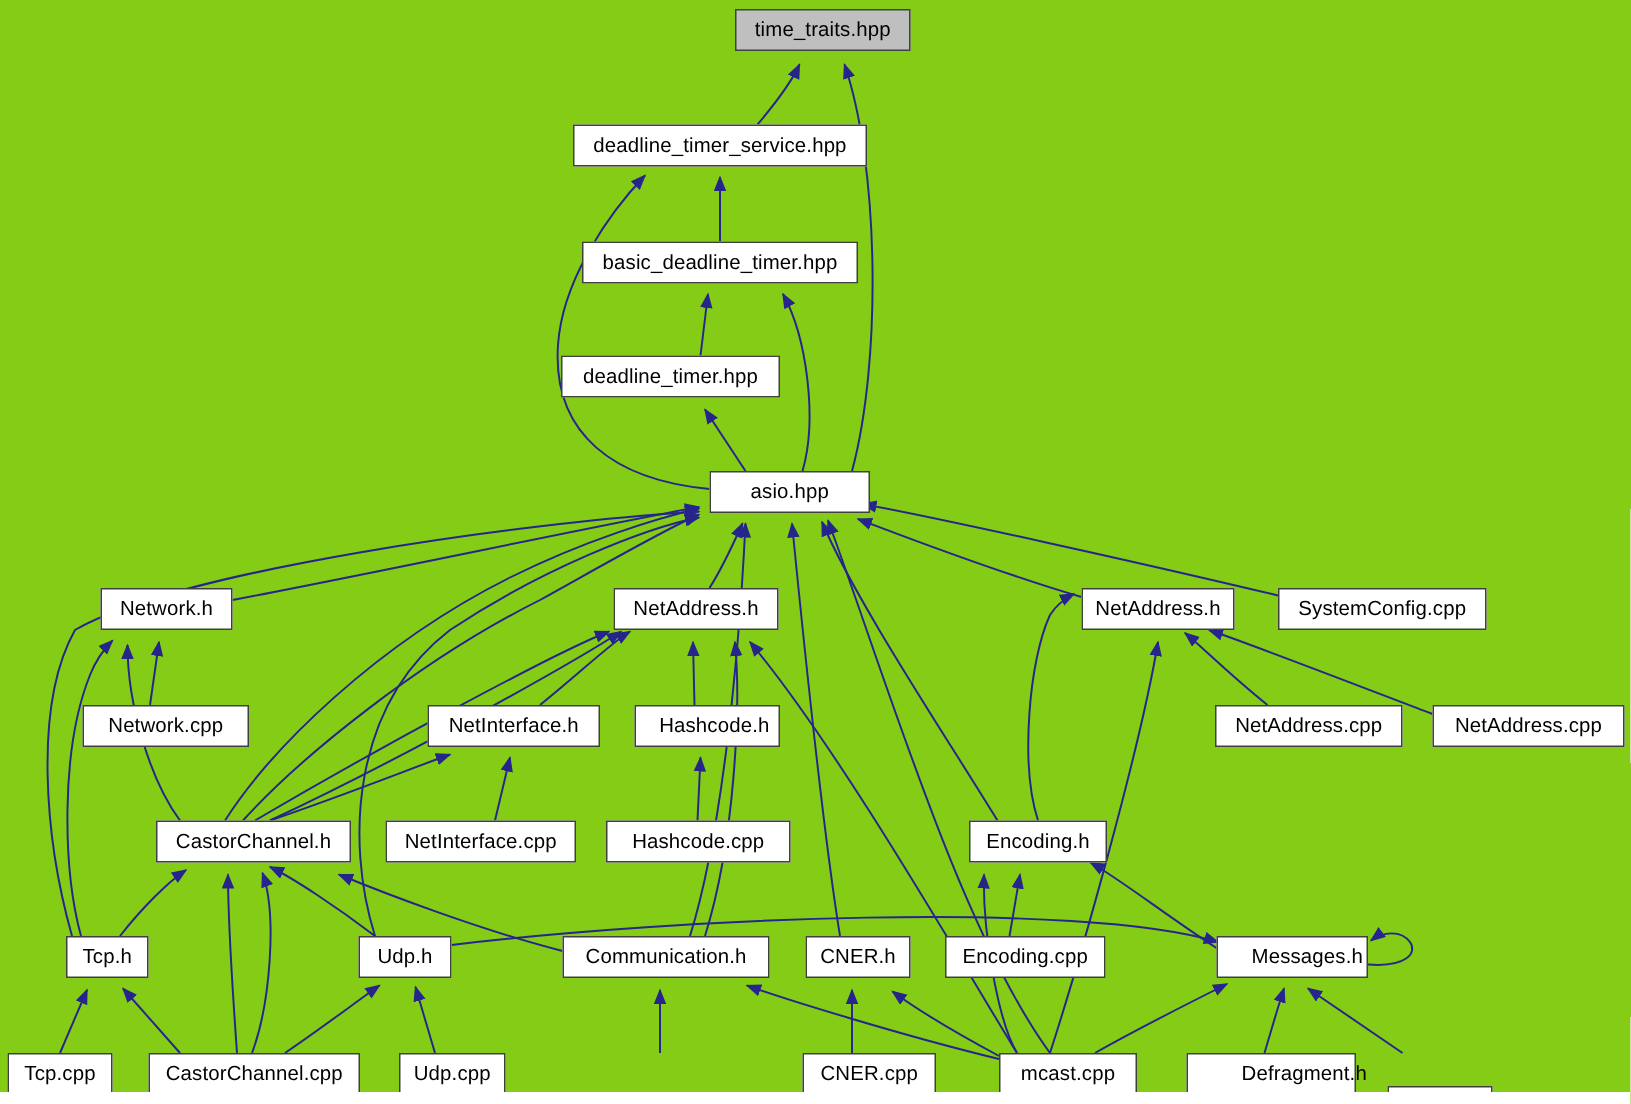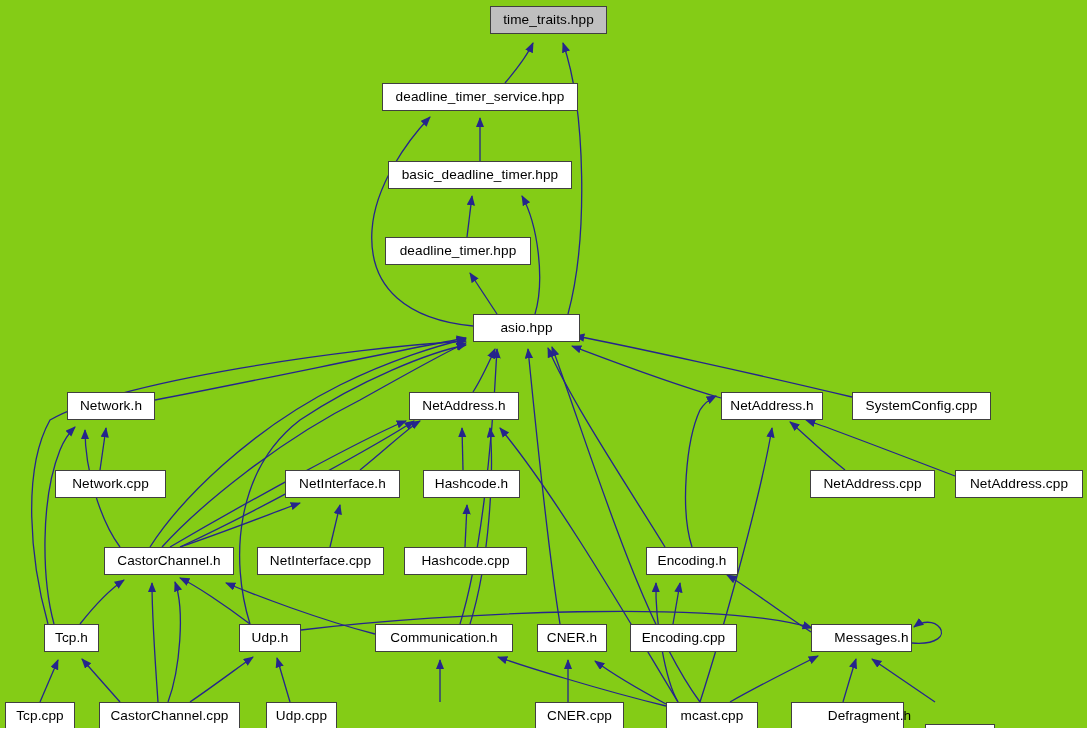--- a/index.html
+++ b/index.html
@@ -124,21 +124,21 @@
   <div id="node-layer">
       <div class="node highlight" style="left: 490px; top: 6px; width: 117px; height: 28px;">
         <span class="node-label">time_traits.hpp</span>
       </div>
       <div class="node" style="left: 388px; top: 161px; width: 184px; height: 28px;">
         <span class="node-label">basic_deadline_timer.hpp</span>
       </div>
       <div class="node" style="left: 382px; top: 83px; width: 196px; height: 28px;">
         <span class="node-label">deadline_timer_service.hpp</span>
       </div>
-      <div class="node" style="left: 385px; top: 237px; width: 146px; height: 28px;">
+      <div class="node" style="left: 374px; top: 237px; width: 146px; height: 28px;">
         <span class="node-label">deadline_timer.hpp</span>
       </div>
       <div class="node" style="left: 473px; top: 314px; width: 107px; height: 28px;">
         <span class="node-label">asio.hpp</span>
       </div>
       <div class="node" style="left: 67px; top: 392px; width: 88px; height: 28px;">
         <span class="node-label">Network.h</span>
       </div>
       <div class="node" style="left: 409px; top: 392px; width: 110px; height: 28px;">
         <span class="node-label">NetAddress.h</span>
@@ -148,21 +148,21 @@
       </div>
       <div class="node" style="left: 852px; top: 392px; width: 139px; height: 28px;">
         <span class="node-label">SystemConfig.cpp</span>
       </div>
       <div class="node" style="left: 55px; top: 470px; width: 111px; height: 28px;">
         <span class="node-label">Network.cpp</span>
       </div>
       <div class="node" style="left: 285px; top: 470px; width: 115px; height: 28px;">
         <span class="node-label">NetInterface.h</span>
       </div>
-      <div class="node" style="left: 423px; top: 470px; width: 97px; height: 28px;">
+      <div class="node" style="left: 423px; top: 470px; width: 97px; height: 28px; justify-content: flex-end;">
         <span class="node-label">Hashcode.h</span>
       </div>
       <div class="node" style="left: 810px; top: 470px; width: 125px; height: 28px;">
         <span class="node-label">NetAddress.cpp</span>
       </div>
       <div class="node" style="left: 955px; top: 470px; width: 128px; height: 28px;">
         <span class="node-label">NetAddress.cpp</span>
       </div>
       <div class="node" style="left: 104px; top: 547px; width: 130px; height: 28px;">
         <span class="node-label">CastorChannel.h</span>

